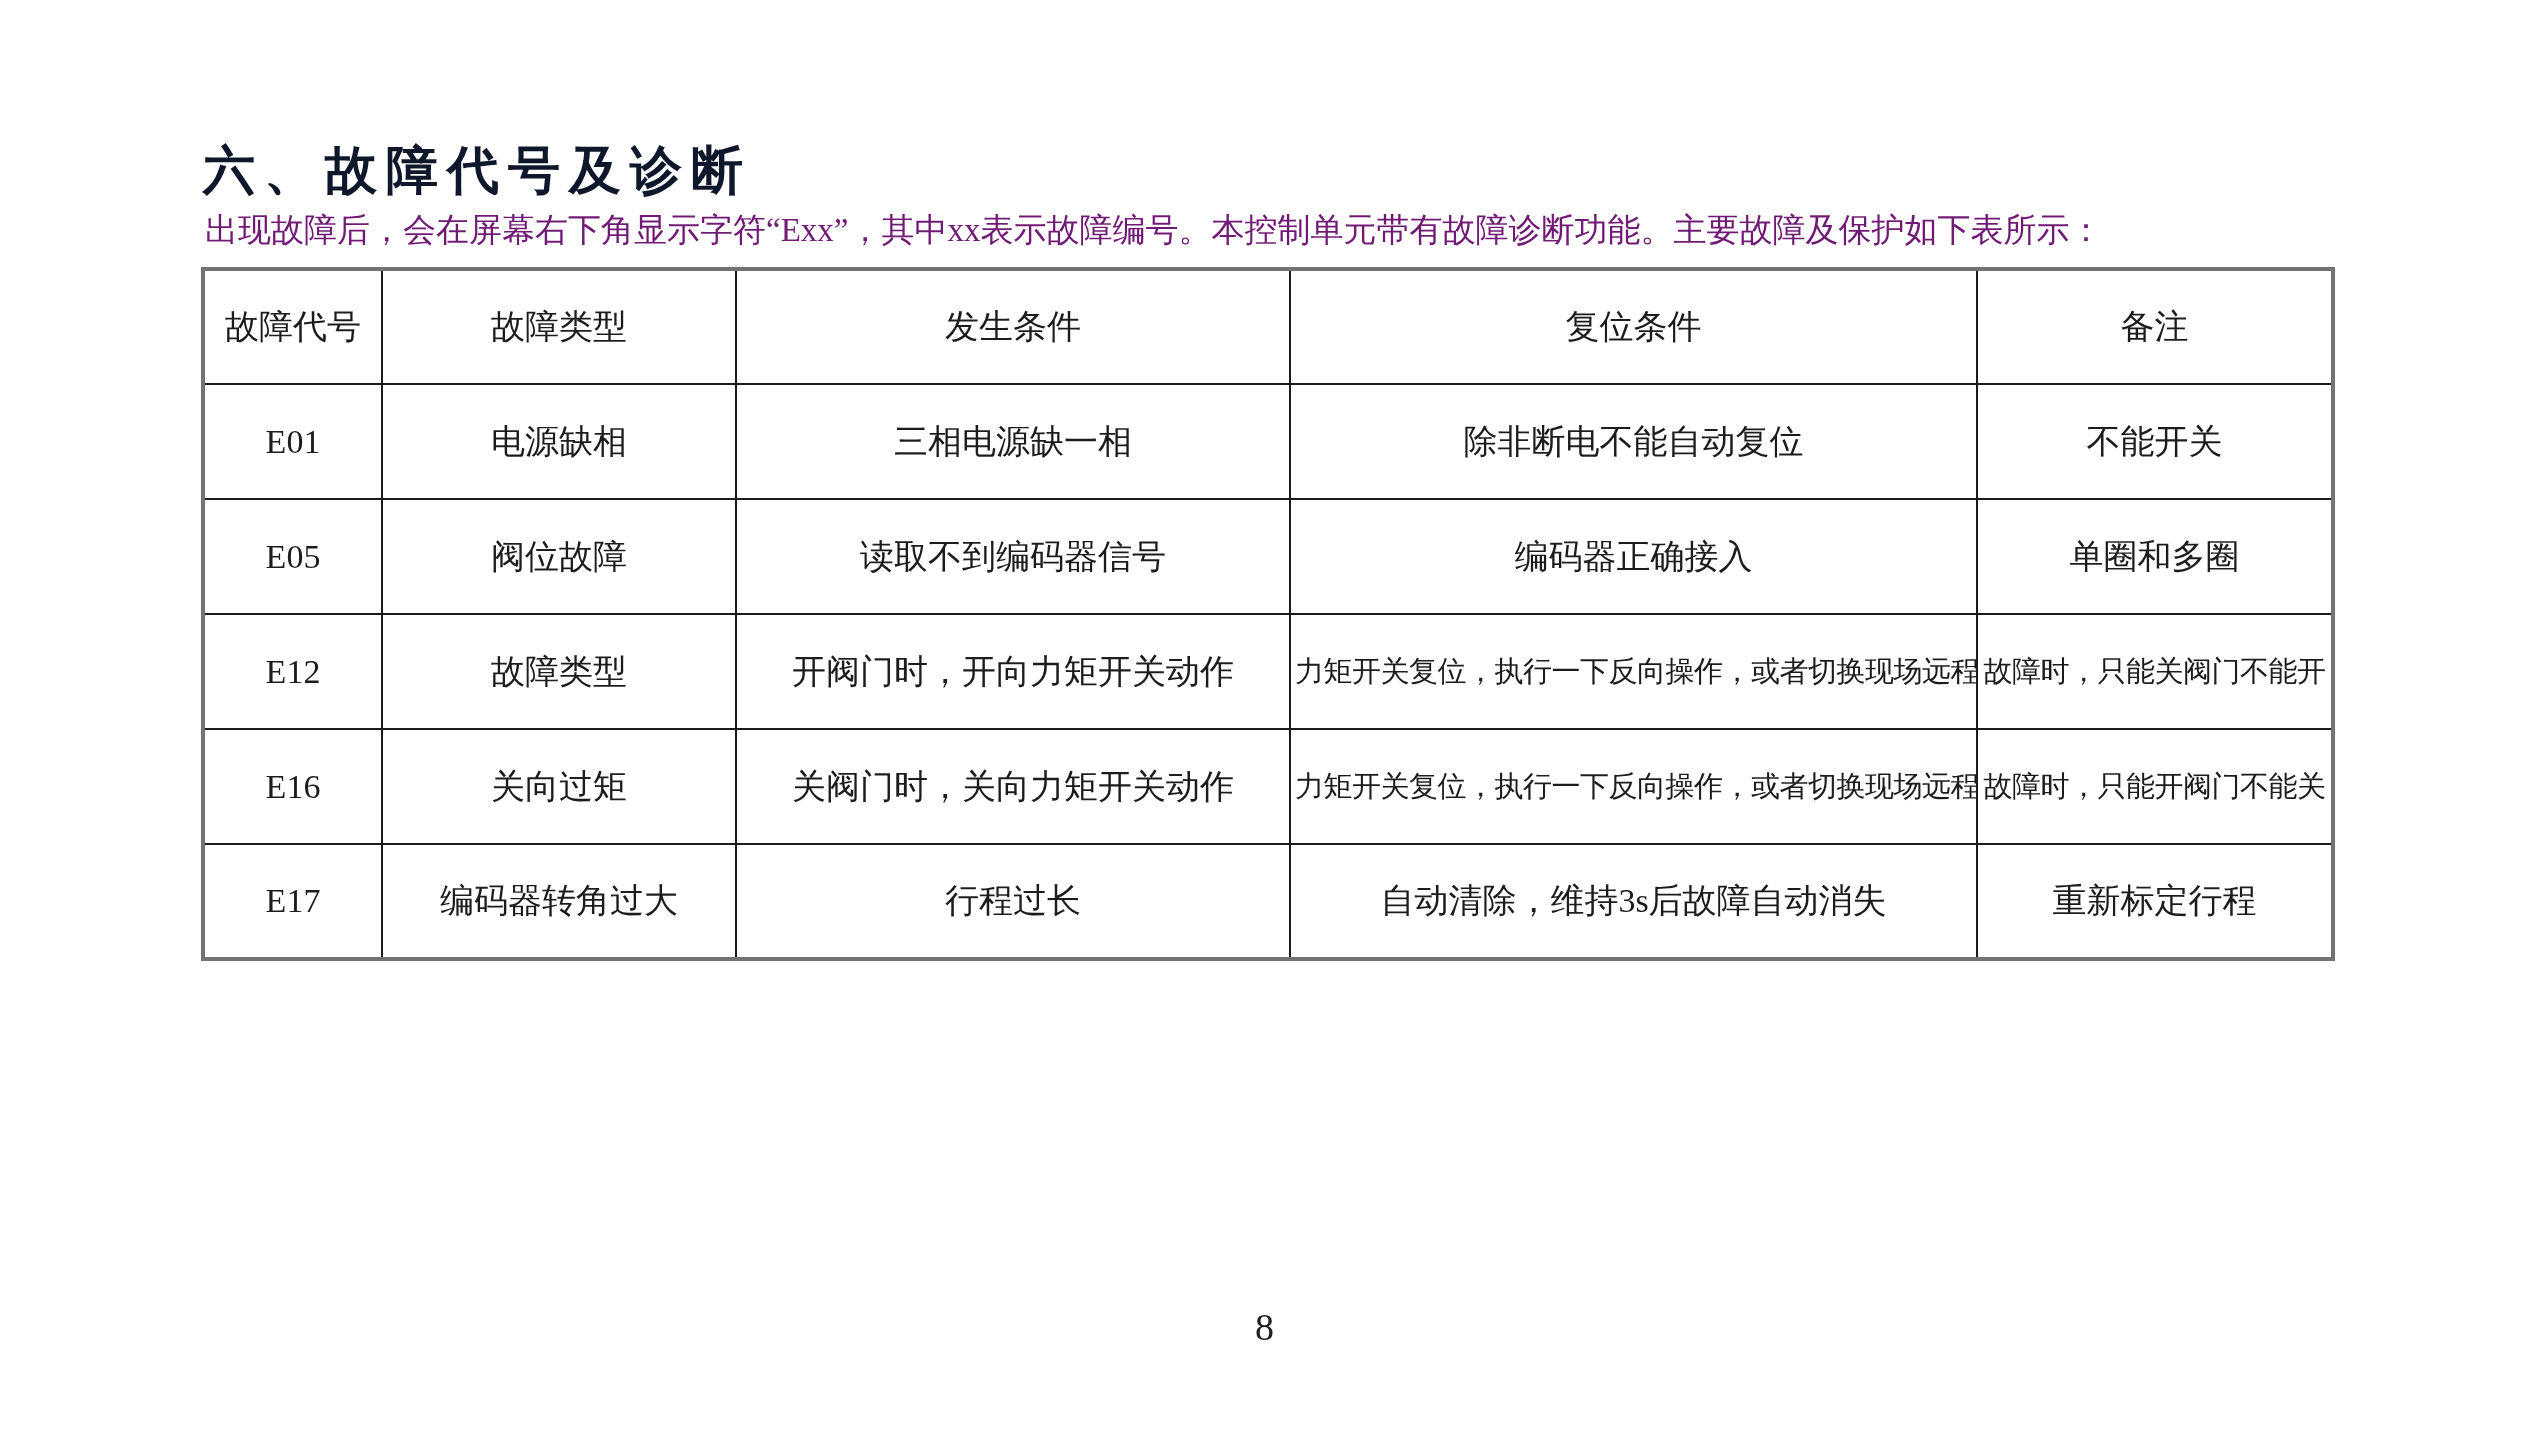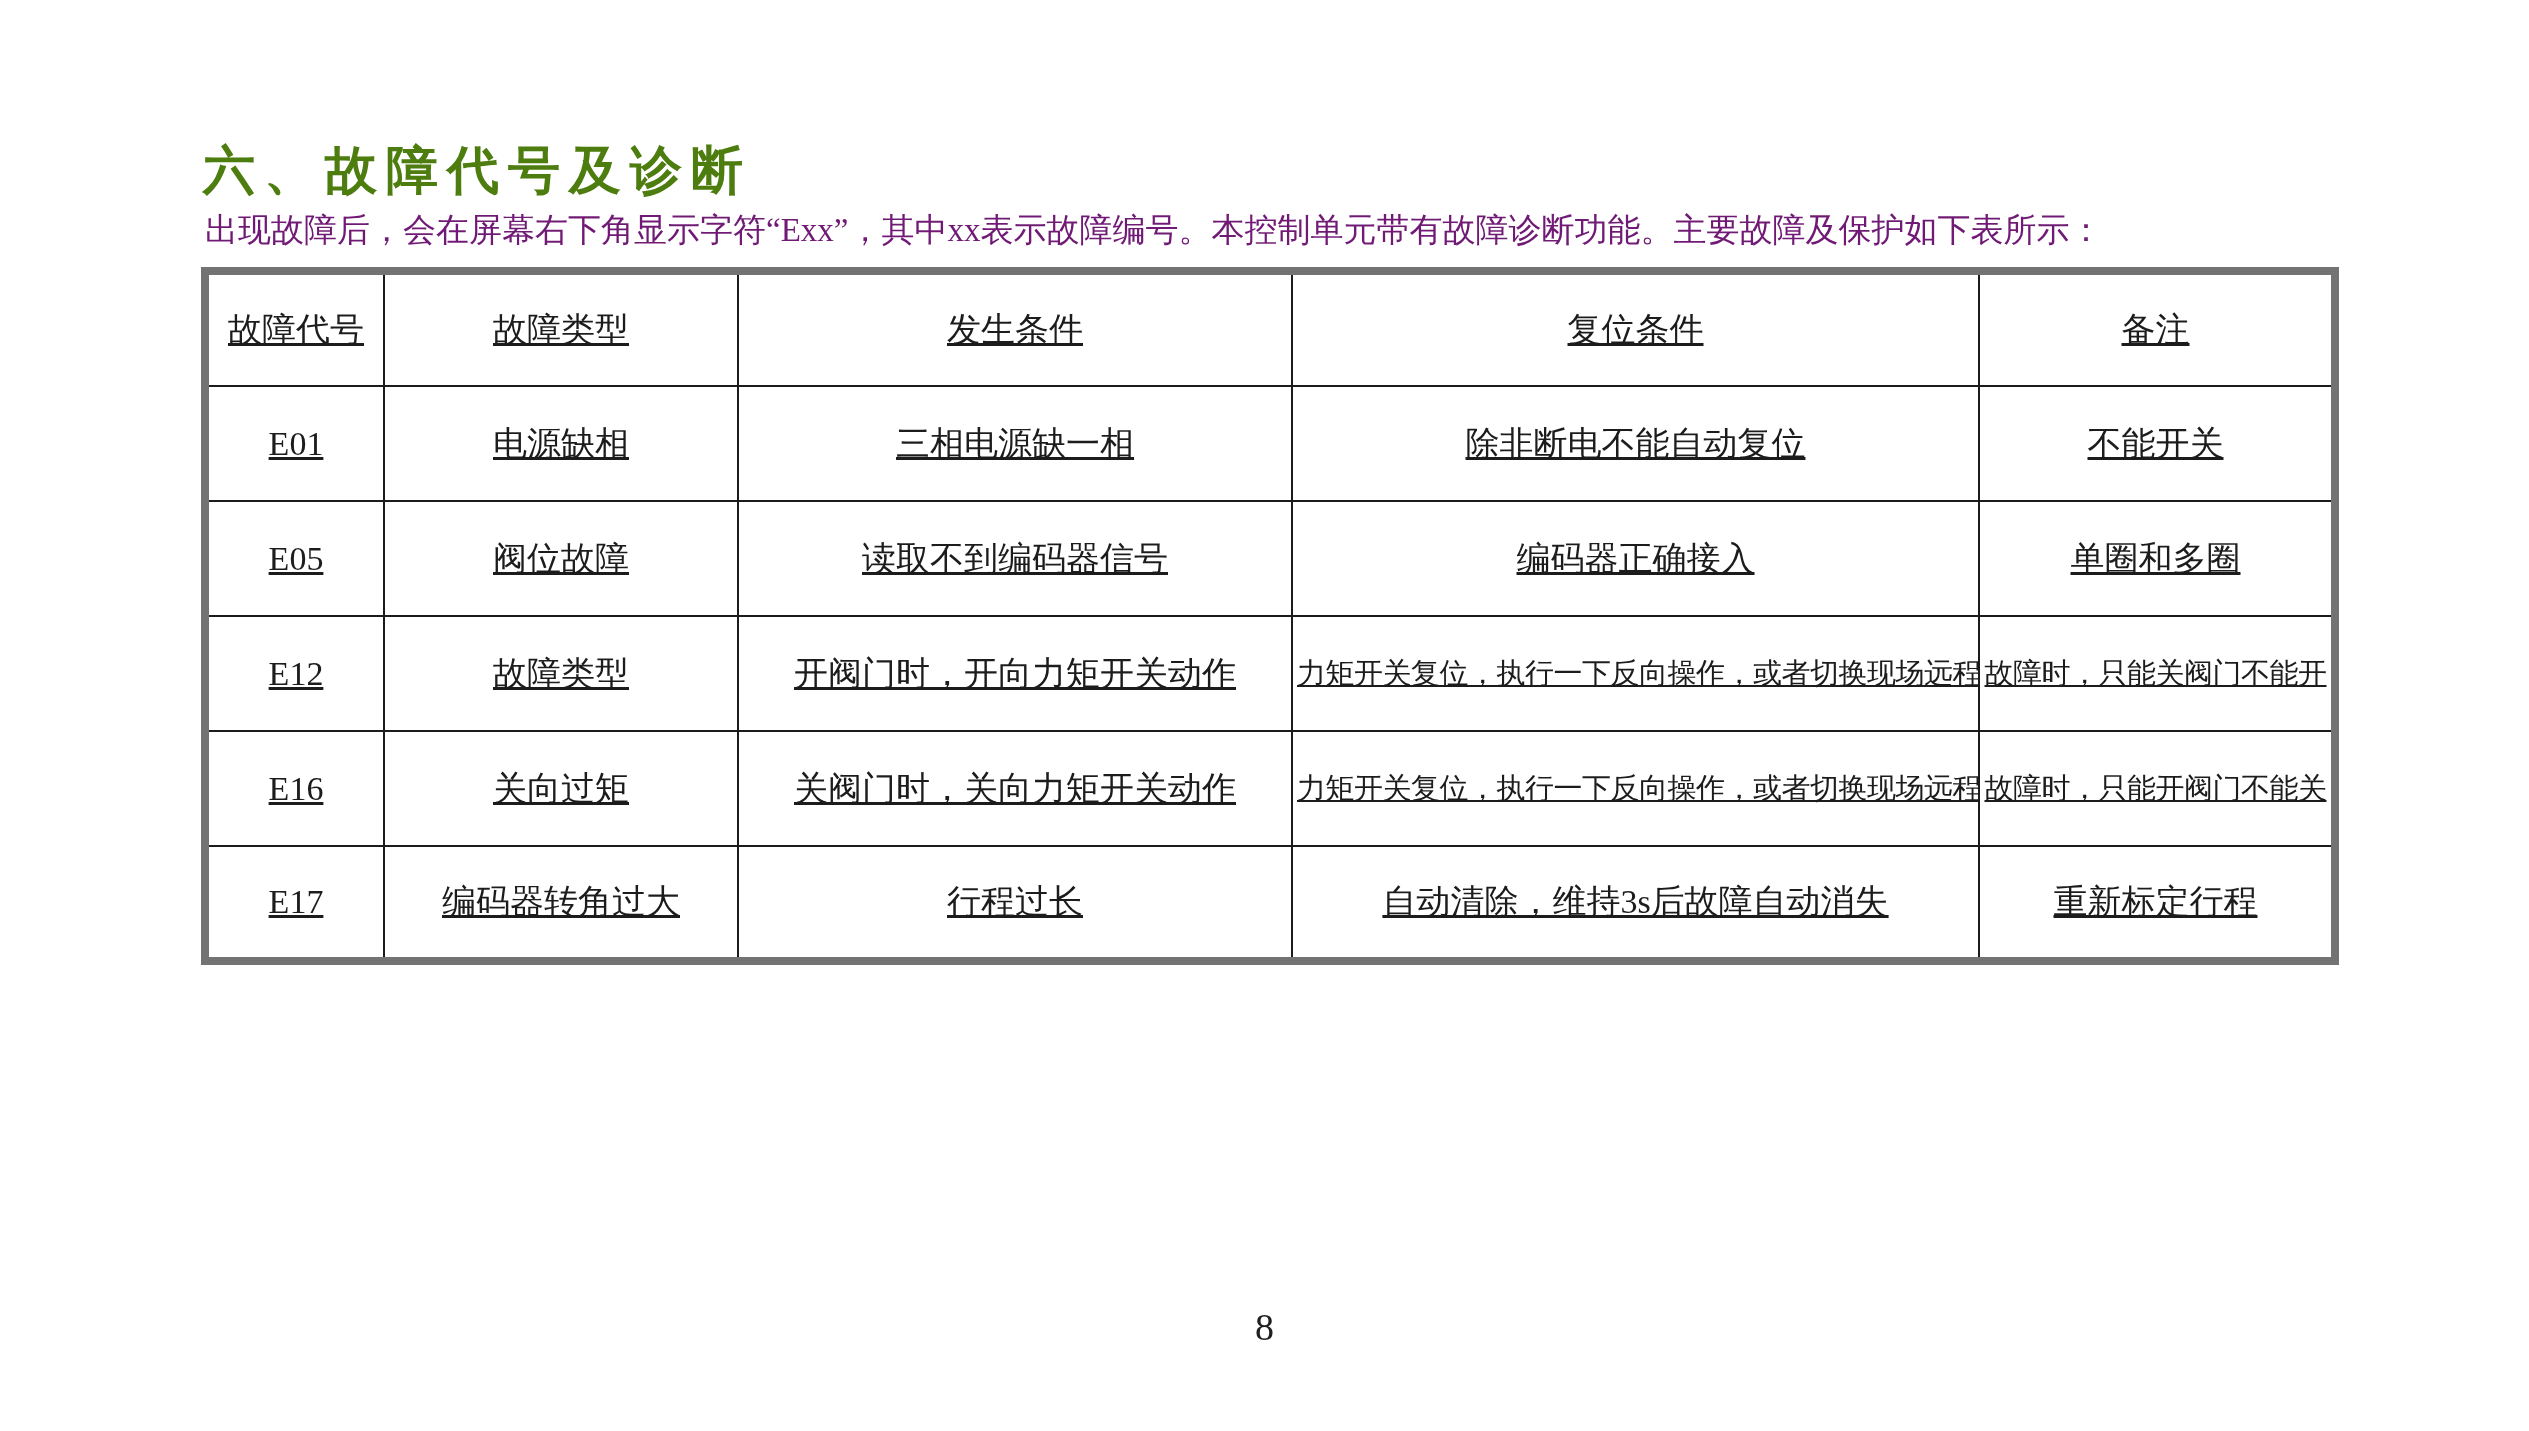--- a/index.html
+++ b/index.html
@@ -13,21 +13,21 @@
     overflow: hidden;
   }
   .doc-title {
     position: absolute;
     left: 203px;
     top: 136px;
     font-family: "Liberation Sans", "DejaVu Sans", sans-serif;
     font-weight: bold;
     font-size: 52px;
     letter-spacing: 9px;
-    color: #4d7c0f;
+    color: #0f172a;
     white-space: nowrap;
   }
   .doc-intro {
     position: absolute;
     left: 205px;
     top: 208px;
     width: 2180px;
     font-size: 33px;
     line-height: 44px;
     color: #701a75;
@@ -52,22 +52,21 @@
     border: 2px solid #1b1b1b;
     text-align: center;
     vertical-align: middle;
     font-size: 34px;
     font-weight: normal;
     padding: 0 4px;
     overflow: hidden;
     white-space: nowrap;
   }
   .fault-table {
-    border: 8px solid #737373;
-    text-decoration: underline;
+    border: 4px solid #737373;
   }
   .fault-table td.condensed {
     font-size: 29px;
     letter-spacing: -0.5px;
   }
   .page-number {
     position: absolute;
     left: 0;
     top: 1305px;
     width: 2529px;

